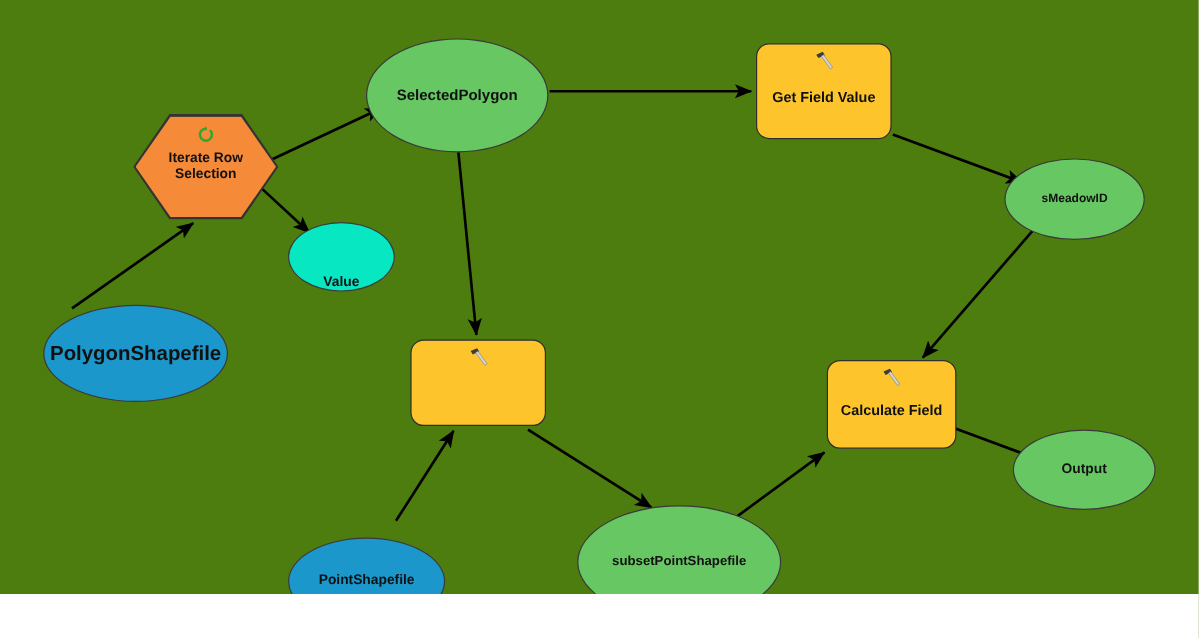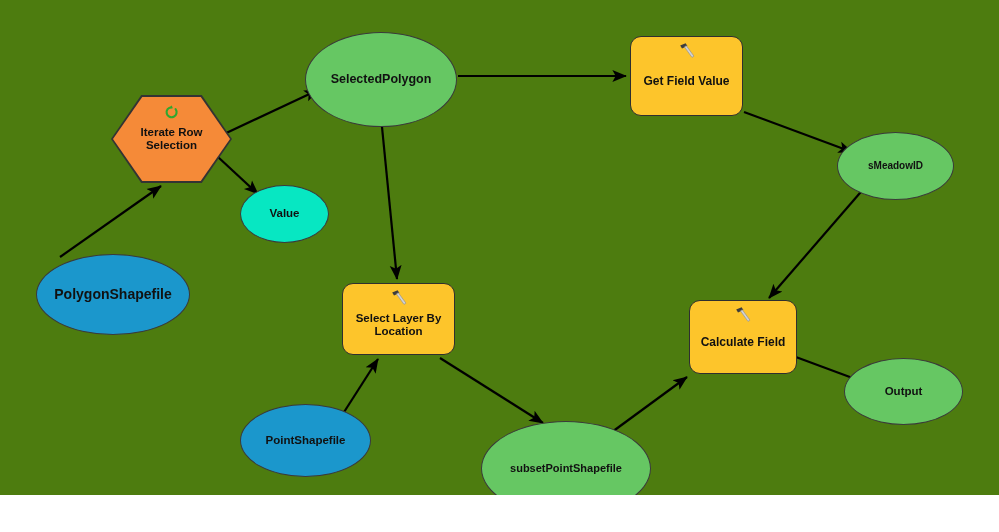--- a/index.html
+++ b/index.html
@@ -41,21 +41,21 @@
     padding: 0 6px;
     white-space: pre-line;
   }
   
   .ellipse {
     border-radius: 50%;
     border: 1.6px solid #3a3a3a;
   }
   .ellipse.green  { background: #66c763; }
   .ellipse.blue   { background: #1b97cc; }
-  .ellipse.cyan   { background: #07e7c2; }
+  .ellipse.cyan   { background: #07e7c2; align-items: flex-end; }
   
   .toolbox {
     background: #fdc52b;
     border: 1.8px solid #2f2f2f;
     border-radius: 11px;
     padding-top: 12px;
     justify-content: center;
   }
   
   .hexagon {
@@ -129,42 +129,40 @@
           <path d="M7.4 4.9 L15.0 15.4 L16.9 14.1 L9.3 3.7 Z" fill="#d3d3d3" stroke="#8a8a8a" stroke-width="0.6"></path>
         </svg>
         <span class="label">Get Field Value</span>
       </div>
       <div class="node ellipse green" style="left: 837px; top: 132px; width: 117px; height: 68px; font-size: 10px;">
         <span class="label">sMeadowID</span>
       </div>
       <div class="node ellipse cyan" style="left: 240px; top: 185px; width: 89px; height: 58px; font-size: 11.5px;">
         <span class="label">Value</span>
       </div>
-      <div class="node ellipse blue" style="left: 36px; top: 254px; width: 154px; height: 81px; font-size: 14px;">
+      <div class="node ellipse blue" style="left: 36px; top: 254px; width: 154px; height: 81px; font-size: 17px;">
         <span class="label">PolygonShapefile</span>
       </div>
       <div class="node toolbox" style="left: 342px; top: 283px; width: 113px; height: 72px; font-size: 11.5px;">
         <svg viewBox="0 0 20 18" class="node-icon">
           <path d="M3.2 3.6 L8.6 1.2 L10.4 4.0 L5.0 6.4 Z" fill="#3c3c3c"></path>
           <path d="M7.4 4.9 L15.0 15.4 L16.9 14.1 L9.3 3.7 Z" fill="#d3d3d3" stroke="#8a8a8a" stroke-width="0.6"></path>
         </svg>
-        <span class="label">Select Layer By
-Location</span>
       </div>
       <div class="node toolbox" style="left: 689px; top: 300px; width: 108px; height: 74px; font-size: 12px;">
         <svg viewBox="0 0 20 18" class="node-icon">
           <path d="M3.2 3.6 L8.6 1.2 L10.4 4.0 L5.0 6.4 Z" fill="#3c3c3c"></path>
           <path d="M7.4 4.9 L15.0 15.4 L16.9 14.1 L9.3 3.7 Z" fill="#d3d3d3" stroke="#8a8a8a" stroke-width="0.6"></path>
         </svg>
         <span class="label">Calculate Field</span>
       </div>
       <div class="node ellipse green" style="left: 844px; top: 358px; width: 119px; height: 67px; font-size: 11.5px;">
         <span class="label">Output</span>
       </div>
-      <div class="node ellipse blue" style="left: 240px; top: 404px; width: 131px; height: 73px; font-size: 11.5px; text-align: right;">
+      <div class="node ellipse blue" style="left: 240px; top: 448px; width: 131px; height: 73px; font-size: 11.5px; text-align: right;">
         <span class="label">PointShapefile</span>
       </div>
       <div class="node ellipse green" style="left: 481px; top: 421px; width: 170px; height: 95px; font-size: 11px;">
         <span class="label">subsetPointShapefile</span>
       </div>
     </div>
 
 </div>
 
 </body></html>

